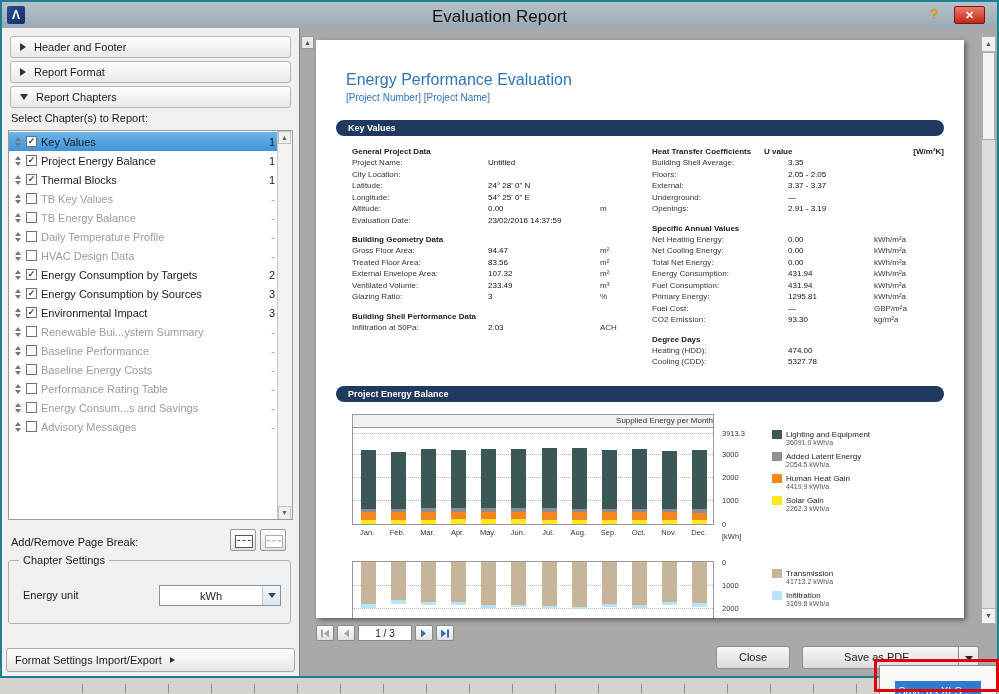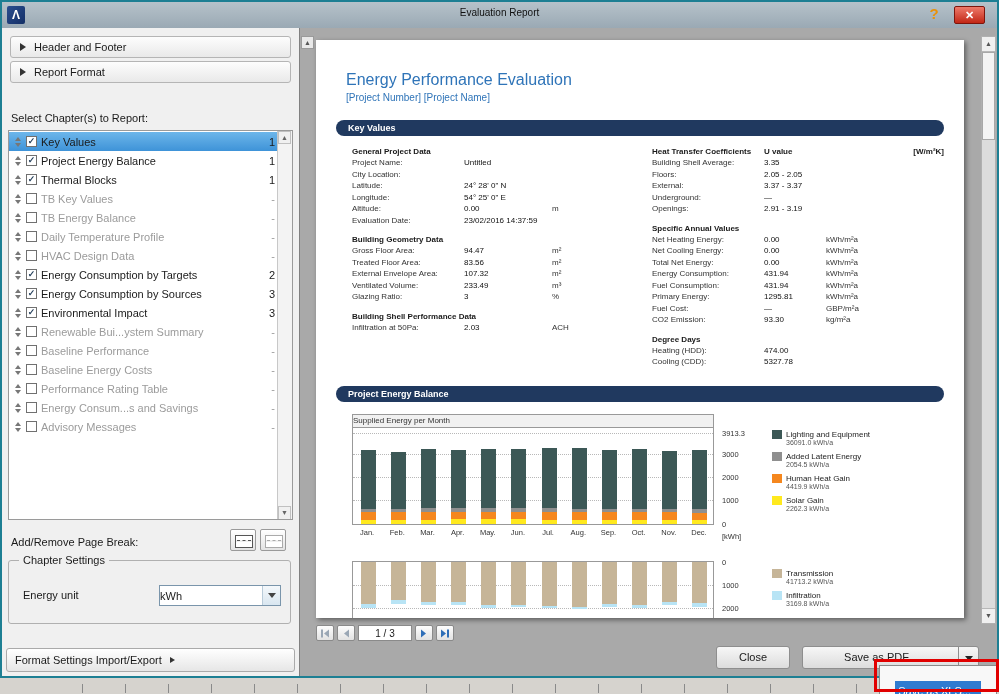--- a/index.html
+++ b/index.html
@@ -6,21 +6,21 @@
   body{width:999px;height:694px;position:relative;overflow:hidden;background:#d6d3ce;
        font-family:"Liberation Sans",sans-serif;color:#1a1a1a;}
   
   .window{position:absolute;left:0;top:0;width:999px;height:678px;box-sizing:border-box;
           border:2px solid #1d7f93;background:#f0f0f0;}
   .titlebar{position:absolute;left:0;top:0;right:0;height:26px;
             background:linear-gradient(#b6c2ca,#9aa9b4);border-bottom:1px solid #7f93a1;}
   .app-icon{position:absolute;left:5px;top:4px;width:18px;height:18px;border-radius:2px;
             background:linear-gradient(135deg,#2a4e8f,#142f66);color:#fff;font-weight:bold;
             font-size:12px;text-align:center;line-height:18px;}
-  .titlebar-title{position:absolute;left:0;right:0;top:5px;text-align:center;font-size:10px;color:#111;pointer-events:none;}
+  .titlebar-title{position:absolute;left:0;right:0;top:5px;text-align:center;font-size:17px;color:#111;pointer-events:none;}
   .help-btn{position:absolute;right:54px;top:3px;width:18px;height:18px;color:#e8920a;
             font-weight:bold;font-size:15px;text-align:center;line-height:18px;cursor:pointer;}
   .close-btn{position:absolute;right:12px;top:4px;width:31px;height:18px;border-radius:2px;
              background:linear-gradient(#ee7a6a,#c22716);border:1px solid #7e150c;box-sizing:border-box;
              color:#fff;font-size:11px;font-weight:bold;text-align:center;line-height:16px;cursor:pointer;}
   
   .sidebar{position:absolute;left:0;top:26px;width:297px;height:648px;background:#f0f0f0;}
   .acc{position:absolute;left:8px;width:281px;height:22px;box-sizing:border-box;border:1px solid #b5b5b5;
        border-radius:3px;background:linear-gradient(#fdfdfd,#e9e9e9);display:flex;align-items:center;
        font-size:11px;cursor:pointer;}
@@ -52,21 +52,21 @@
            background:linear-gradient(#fff 0 4px,transparent 4px 6px,#fff 6px);}
   .pb-icon::after{content:"";position:absolute;left:1px;right:1px;top:4px;border-top:1px dashed #555;}
   .pb-btn.dim .pb-icon{border-color:#aaa;}
   .pb-btn.dim .pb-icon::after{border-color:#aaa;}
   .groupbox{position:absolute;left:6px;top:532px;width:283px;height:64px;box-sizing:border-box;
             border:1px solid #b0b0b0;border-radius:3px;}
   .groupbox-title{position:absolute;left:10px;top:-7px;background:#f0f0f0;padding:0 4px;font-size:11px;}
   .eu-label{position:absolute;left:14px;top:28px;font-size:11px;}
   .combo{position:absolute;left:150px;top:24px;width:122px;height:21px;box-sizing:border-box;border:1px solid #7a95ab;
          background:#fff;font-size:11px;display:flex;align-items:center;cursor:pointer;}
-  .combo .combo-text{flex:1;}
+  .combo .combo-text{flex:1;margin-left:40px;}
   .combo .combo-arrow{width:17px;height:100%;border-left:1px solid #b9cbd9;background:linear-gradient(#f4f8fb,#d9e6f0);
          display:flex;align-items:center;justify-content:center;}
   .combo .combo-arrow i{width:0;height:0;border-left:4px solid transparent;border-right:4px solid transparent;border-top:5px solid #444;}
   .format-btn{position:absolute;left:4px;top:620px;width:289px;height:24px;box-sizing:border-box;border:1px solid #aaa;
               border-radius:3px;background:linear-gradient(#fff,#e6e6e6);font-size:11px;display:flex;align-items:center;
               padding-left:8px;cursor:pointer;}
   .format-btn .tri-right{margin-left:8px;border-left:5px solid #333;border-top:3px solid transparent;border-bottom:3px solid transparent;}
   
   .preview{position:absolute;left:297px;top:26px;right:0;height:648px;background:#a9a9a9;border-left:1px solid #808080;}
   .mini-scroll{position:absolute;left:1px;top:8px;width:13px;height:13px;background:#e9e9e9;border:1px solid #9a9a9a;
@@ -85,31 +85,31 @@
   .section-bar.second{margin-top:10px;}
   .kv{display:flex;margin:10px 20px 0 36px;font-size:8px;line-height:11.5px;}
   .kv-left{width:300px;}
   .kv-right{width:292px;}
   .group{margin-bottom:8px;}
   .group-title{font-weight:bold;display:flex;height:11px;line-height:11px;}
   .group-title .hc1{margin-left:auto;width:62px;font-weight:bold;}
   .group-title .hc2{margin-left:auto;font-weight:bold;}
   .kv-right .group-title .hc1{margin-left:0;}
   .kv-right .group-title > span:first-child{width:112px;}
-  .row{display:flex;height:11.5px;}
+  .row{display:flex;height:11.5px;gap:24px;}
   .kv-left .lbl{width:112px;color:#333;}
   .kv-left .val{width:88px;font-weight:normal;color:#111;}
   .kv-right .lbl{width:112px;color:#333;}
   .kv-right .val{width:62px;font-weight:normal;color:#111;}
   .unit{color:#333;}
   
   .charts{position:relative;margin:12px 20px 0 36px;height:215px;}
   .chart1{position:absolute;left:0;top:0;width:362px;}
   .chart-title{height:14px;box-sizing:border-box;border:1px solid #999;background:#f1f1f1;
-               font-size:8px;line-height:12px;text-align:left;color:#333;}
+               font-size:8px;line-height:12px;text-align:right;color:#333;}
   .plot{position:relative;height:96px;box-sizing:content-box;border:1px solid #999;border-top:none;background:#fff;overflow:hidden;}
   .grid{position:absolute;left:0;right:0;border-top:1px dotted #b8b8b8;}
   .slot{position:absolute;bottom:0;height:100%;}
   .seg{position:absolute;left:50%;width:15px;margin-left:-7.5px;}
   .months{position:absolute;left:0;top:114px;width:362px;display:flex;}
   .months span{flex:1;text-align:center;font-size:7.5px;color:#333;}
   .chart2{position:absolute;left:0;top:147px;width:362px;height:150px;box-sizing:border-box;
           border:1px solid #999;background:#fff;overflow:hidden;}
   .ylabels1,.ylabels2{position:absolute;left:368px;width:46px;font-size:7.5px;color:#333;}
   .ylabels1{top:14px;} .ylabels2{top:147px;}
@@ -157,20 +157,24 @@
 
   <div class="sidebar">
     <div class="acc" style="top:33px">
       <span class="tri tri-right"></span>
       <span>Report Format</span>
     </div>
     <div class="acc" style="top:8px">
       <span class="tri tri-right"></span>
       <span>Header and Footer</span>
     </div>
+    <div class="acc" style="top:58px">
+      <span class="tri tri-downb"></span>
+      <span>Report Chapters</span>
+    </div>
 
     <div class="select-label">Select Chapter(s) to Report:</div>
 
     <div class="chapter-list">
       <div class="chapter-rows">
           <div class="chapter-row selected">
             <span class="reorder">
               <i class="r-up"></i>
               <i class="r-down"></i>
             </span>

